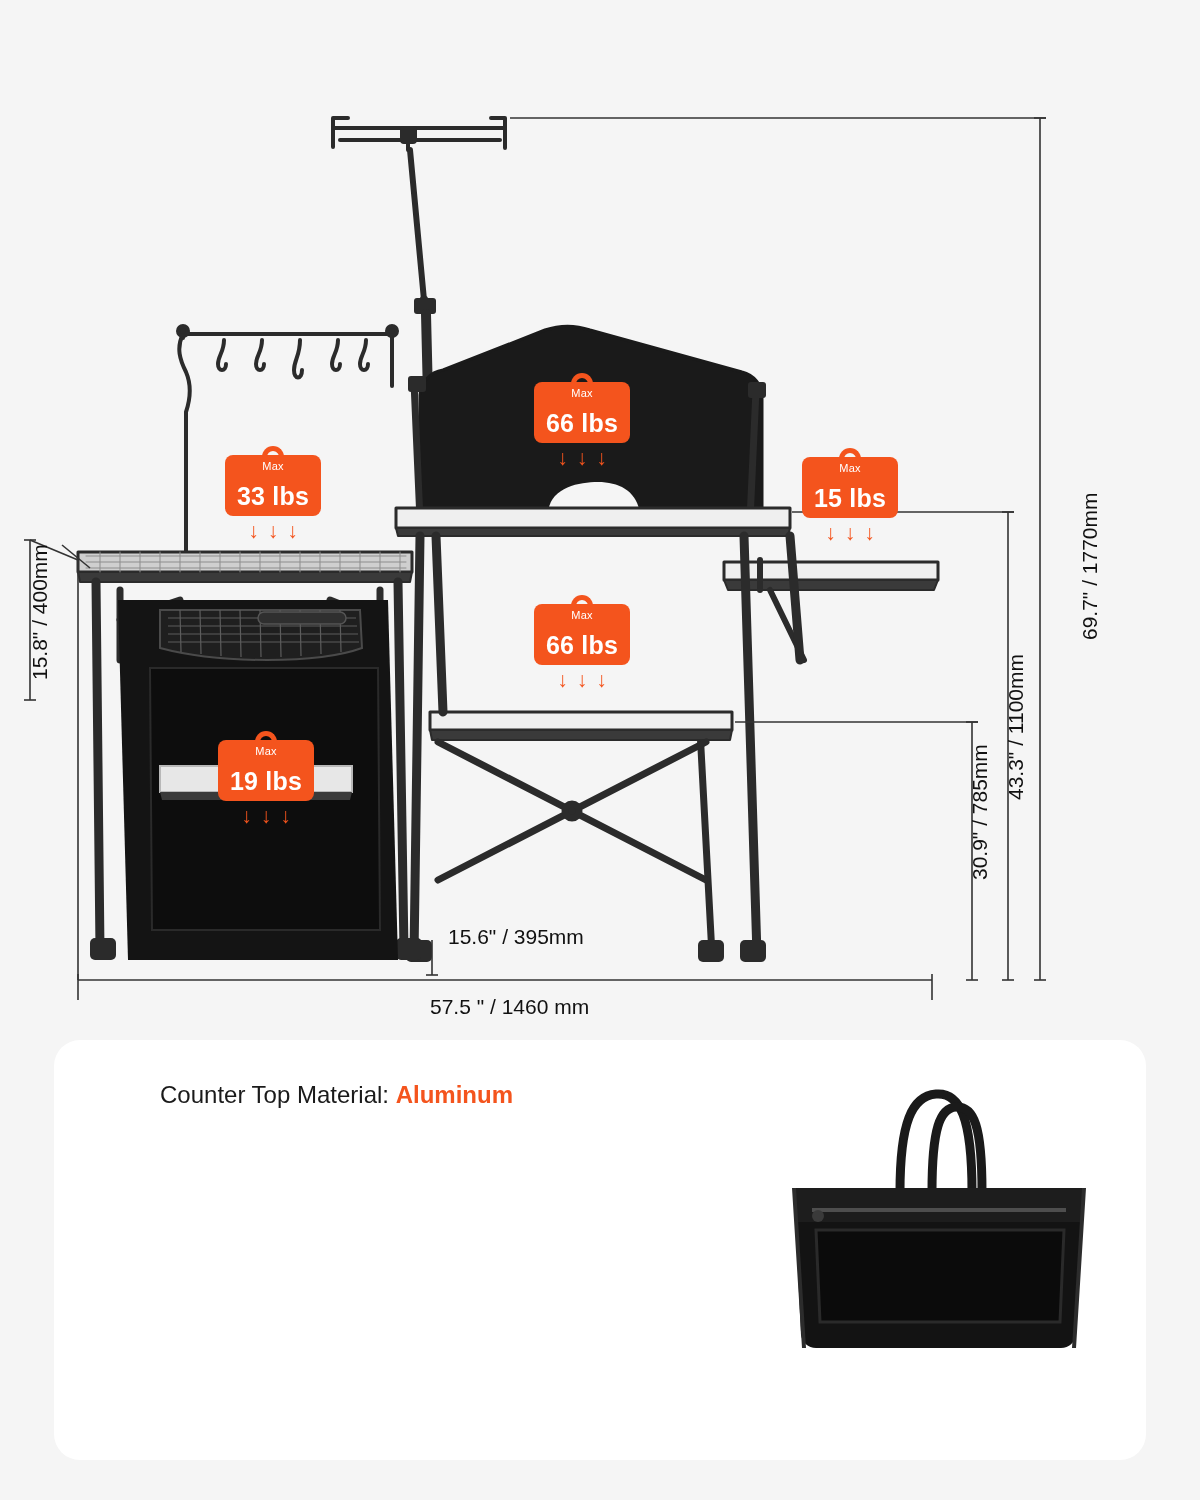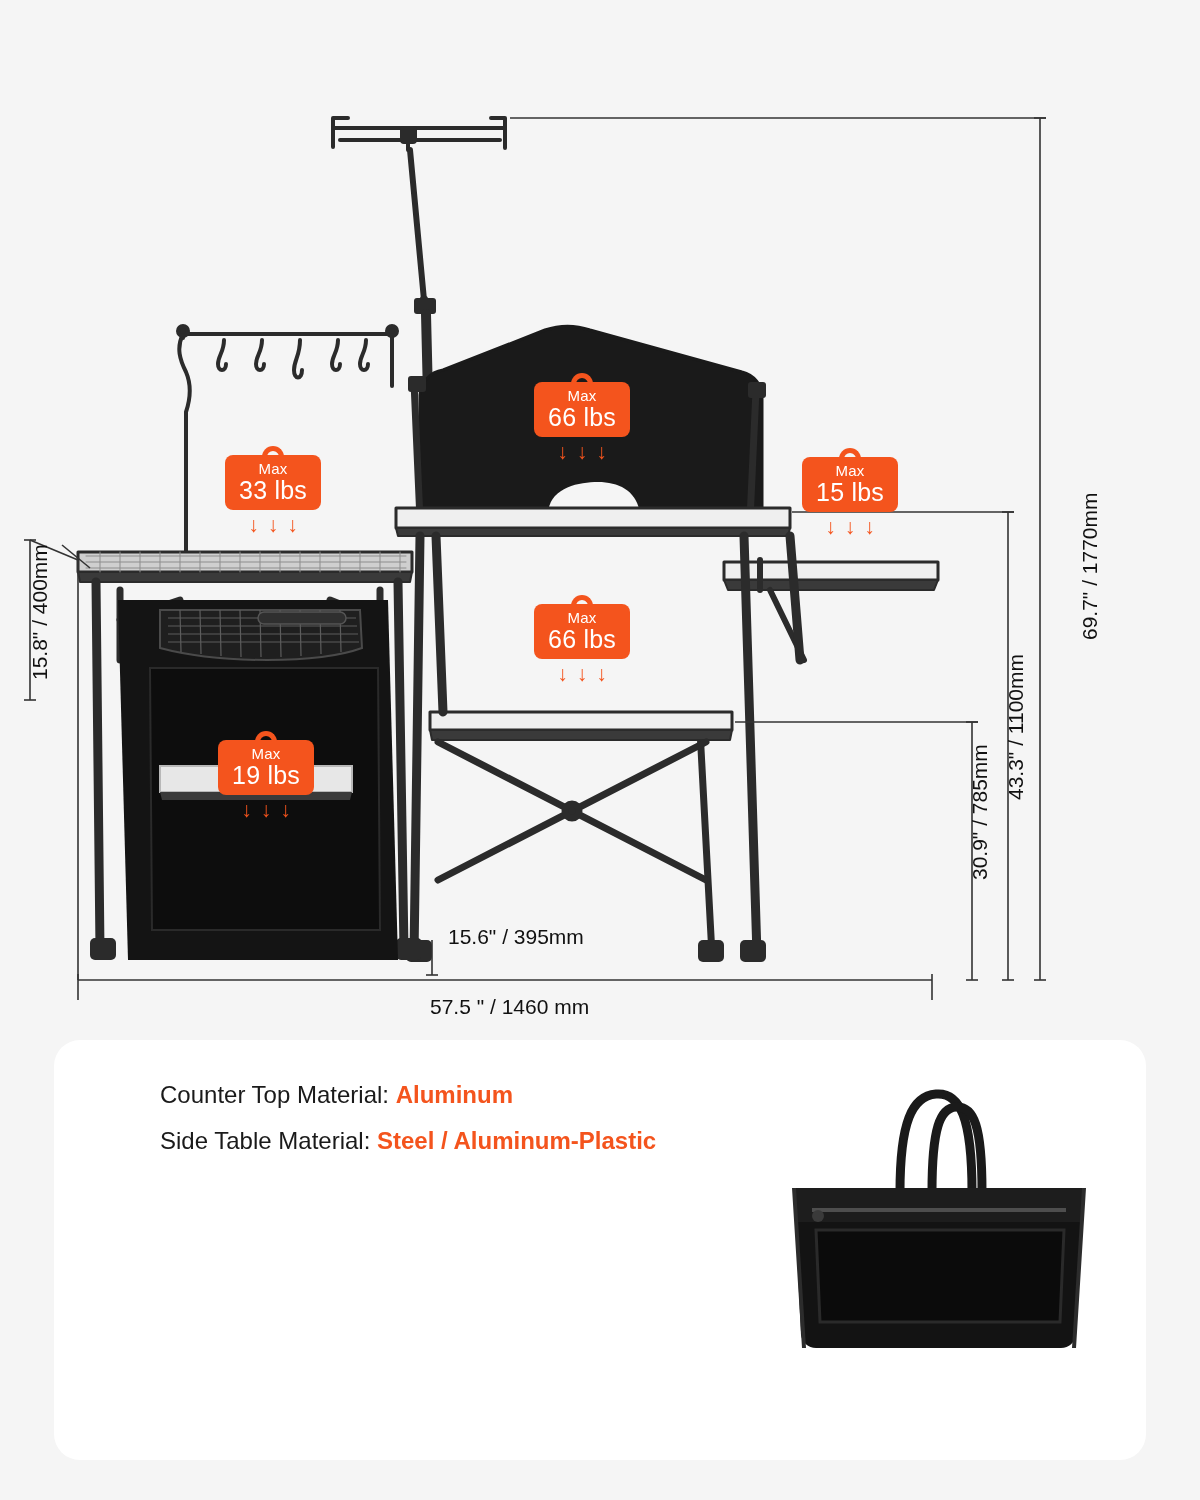--- a/index.html
+++ b/index.html
@@ -55,28 +55,29 @@
     top: -9px;
     transform: translateX(-50%);
     width: 22px;
     height: 16px;
     border: 5px solid #f4541d;
     border-bottom: none;
     border-radius: 11px 11px 0 0;
     box-sizing: border-box;
   }
   .badge .max-label {
-    font-size: 15px;
+    font-size: 11px;
     font-weight: 400;
     letter-spacing: .2px;
   }
   .badge .max-value {
     font-size: 25px;
-    font-weight: 400;
+    font-weight: 700;
     letter-spacing: .2px;
+    margin-top: 10px;
   }
   .badge .arrows {
     margin-top: 3px;
     color: #f4541d;
     font-size: 21px;
     font-weight: 700;
     letter-spacing: 9px;
     padding-left: 9px;
   }
   
@@ -344,23 +345,20 @@
     <div class="dim vert" style="left:28px; top:680px;">15.8" / 400mm</div>
     <div class="dim" style="left:448px; top:925px;">15.6" / 395mm</div>
     <div class="dim" style="left:430px; top:995px;">57.5 " / 1460 mm</div>
   </div>
 
   <div id="spec-card">
 
     <div id="spec-list">
       <div class="spec-row">
         <span>Counter Top Material: </span><span class="val">Aluminum</span>
-      </div>
-      <div class="spec-row">
-        <span>Side Table Material: </span><span class="val">Steel / Aluminum-Plastic</span>
       </div>
     </div>
 
     <svg id="bag-image" viewBox="0 0 330 300" aria-hidden="true">
       <g fill="none" stroke="#1a1a1a" stroke-width="9" stroke-linecap="round">
         <path d="M124 132 C124 62 136 36 160 34 C184 32 196 58 196 132"></path>
         <path d="M156 132 C156 68 164 48 180 47 C198 46 206 66 206 132"></path>
       </g>
       <path d="M18 128 L308 128 L300 275 C299 282 293 288 285 288 L40 288 C32 288 26 282 25 275 Z" fill="#131313"></path>
       <path d="M18 128 L308 128 L306 162 L20 162 Z" fill="#1d1d1d"></path>

